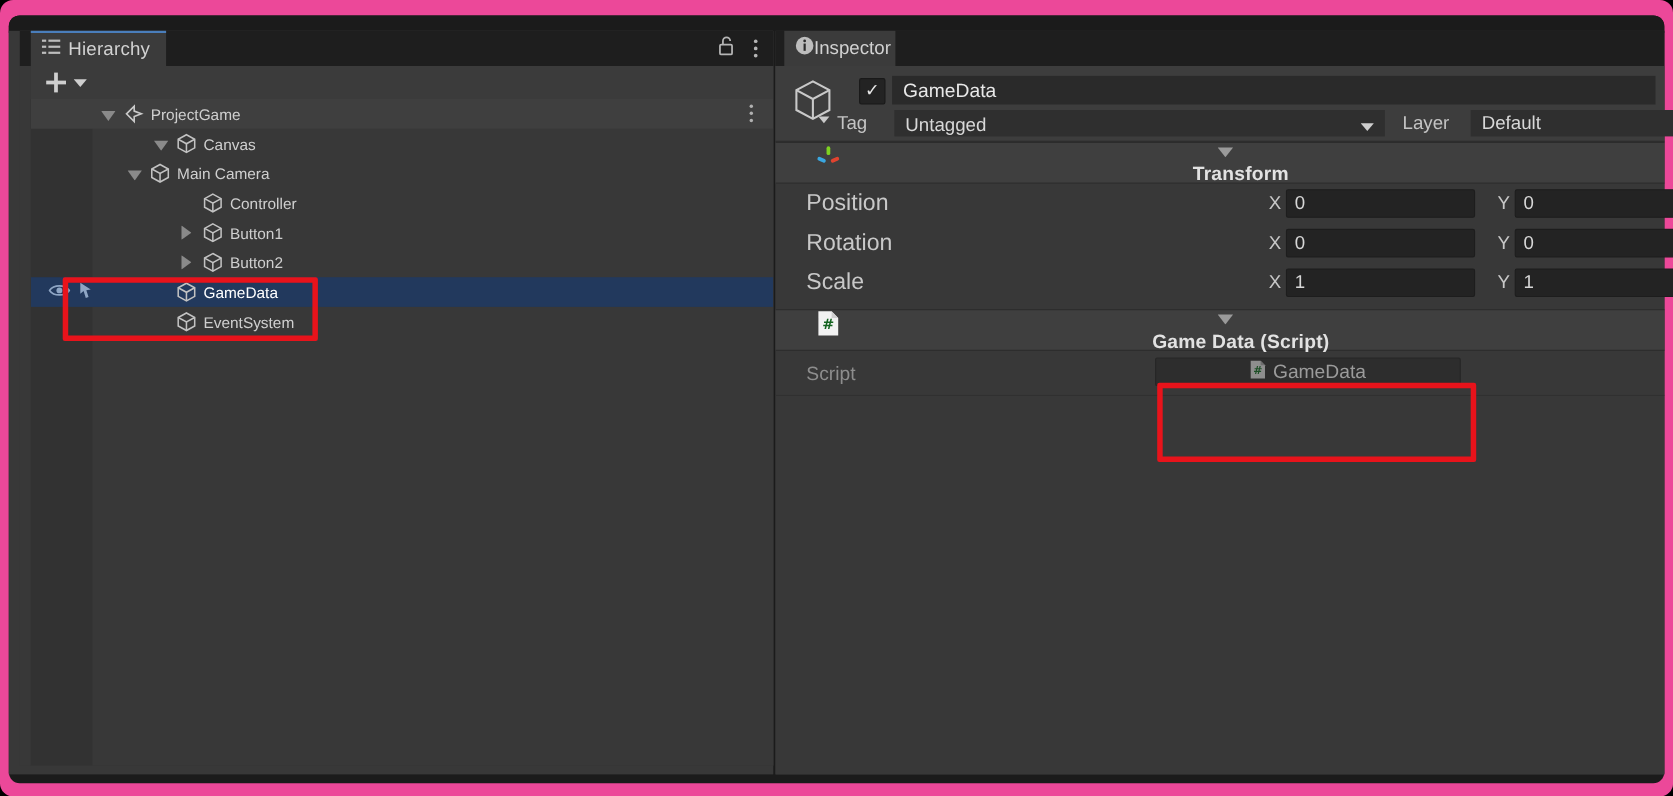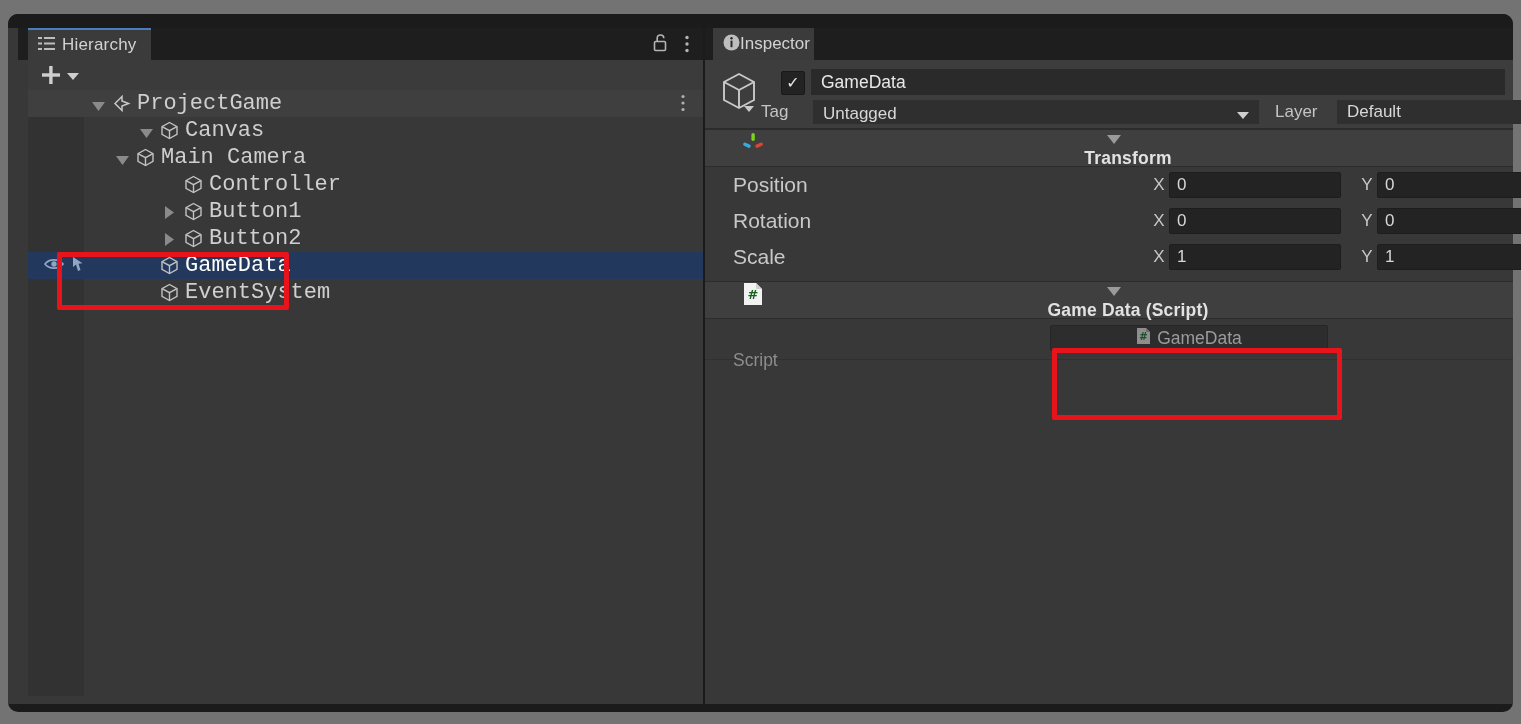--- a/index.html
+++ b/index.html
@@ -1,21 +1,21 @@
 <!DOCTYPE html>
 <html><head>
 <meta charset="utf-8">
 <style>
   html,body{margin:0;padding:0;background:#000;}
   body{width:1521px;height:724px;overflow:hidden;
        font-family:"Liberation Sans", sans-serif;
        -webkit-font-smoothing:antialiased;}
 
   
-  #root{position:absolute;inset:0;background:#737373;}
+  #root{position:absolute;inset:0;background:#ec4899;border-radius:12px;}
   .winframe{position:absolute;left:8px;top:14px;width:1505px;height:698px;
             background:#1b1b1b;border-radius:10px;overflow:hidden;}
   .toolbarstrip{position:absolute;left:8px;top:14px;width:1505px;height:16px;
                 background:#1a1a1a;border-radius:10px 10px 0 0;}
   .tb-ghost{position:absolute;top:6px;height:13px;background:#2a2a2a;border-radius:3px;opacity:.85;}
 
   
   #hierarchy{position:absolute;left:8px;top:28px;width:695px;height:676px;background:#383838;}
   .h-inner{position:absolute;left:10px;top:0;right:0;bottom:8px;background:#383838;}
   .tabbar{position:absolute;left:0;top:0;width:100%;height:32px;background:#1e1e1e;}
@@ -30,21 +30,21 @@
   .plusbtn{display:flex;align-items:center;gap:5px;margin-left:12px;cursor:default;}
   .searchfield{position:absolute;left:180px;top:4px;width:510px;height:22px;background:#2a2a2a;
                border-radius:11px;display:flex;align-items:center;padding:0 10px;box-sizing:border-box;}
   .searchfield .ph{color:#6f6f6f;font-size:16px;margin-left:6px;}
 
   .treearea{position:absolute;left:10px;top:62px;right:0;bottom:0;background:#383838;overflow:hidden;}
   .gutter{position:absolute;left:0;top:0;width:56px;bottom:0;background:#323232;}
   .trow{position:relative;height:27px;display:flex;align-items:center;box-sizing:border-box;}
   .trow.root{background:#3f3f3f;}
   .trow.sel{background:#22395d;}
-  .tname{color:#cfcfcf;font-size:22px;white-space:nowrap;font-family:Liberation Mono, monospace;}
+  .tname{color:#cfcfcf;font-size:14px;white-space:nowrap;}
   .trow.sel .tname{color:#ffffff;}
   .foldarrow{width:14px;height:14px;flex:none;}
   .cube{width:19px;height:19px;flex:none;}
   .dots3{width:4px;height:18px;}
 
   
   #inspector{position:absolute;left:705px;top:28px;width:808px;height:676px;background:#383838;}
   .i-tabbar{position:absolute;left:0;top:0;width:100%;height:32px;background:#1e1e1e;}
   .i-tab{position:absolute;left:8px;top:0;height:32px;padding:0 4px 0 10px;background:#3b3b3b;
          display:flex;align-items:center;gap:0;box-sizing:border-box;}
@@ -74,21 +74,21 @@
 
   .vrow{position:relative;height:36px;display:flex;align-items:center;}
   .vrow .vlabel{position:absolute;left:28px;color:#c8c8c8;font-size:21px;}
   .axgrp{position:absolute;display:flex;align-items:center;}
   .axletter{color:#c8c8c8;font-size:17px;width:20px;text-align:center;}
   .numfield{width:172px;height:26px;background:#232323;border:1px solid #1d1d1d;border-radius:2px;
             display:flex;align-items:center;padding-left:7px;box-sizing:border-box;}
   .numfield span{color:#d7d7d7;font-size:17px;}
 
   .scriptrow{position:relative;height:40px;border-bottom:1px solid #303030;}
-  .scriptrow .vlabel{position:absolute;left:28px;top:10px;color:#8d8d8d;font-size:17.5px;margin-top:21px;}
+  .scriptrow .vlabel{position:absolute;left:28px;top:10px;color:#8d8d8d;font-size:17.5px;}
   .objfield{position:absolute;left:345px;top:6px;width:278px;height:26px;background:#2d2d2d;
             border:1px solid #262626;border-radius:2px;display:flex;align-items:center;
             justify-content:center;gap:6px;box-sizing:border-box;}
   .objfield .ot{color:#9b9b9b;font-size:17.5px;}
 
   .addcomp{position:absolute;left:347px;top:396px;width:376px;height:30px;background:#4a4a4a;
            border-radius:3px;display:flex;align-items:center;justify-content:center;}
   .addcomp span{color:#e4e4e4;font-size:17.5px;}
 
   

